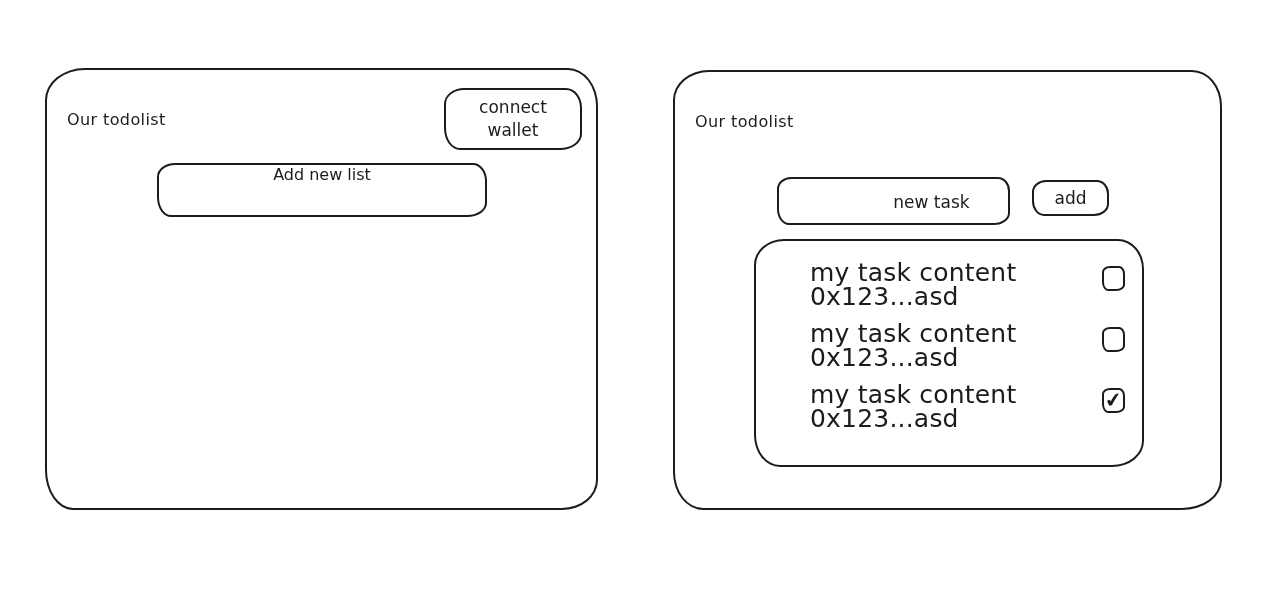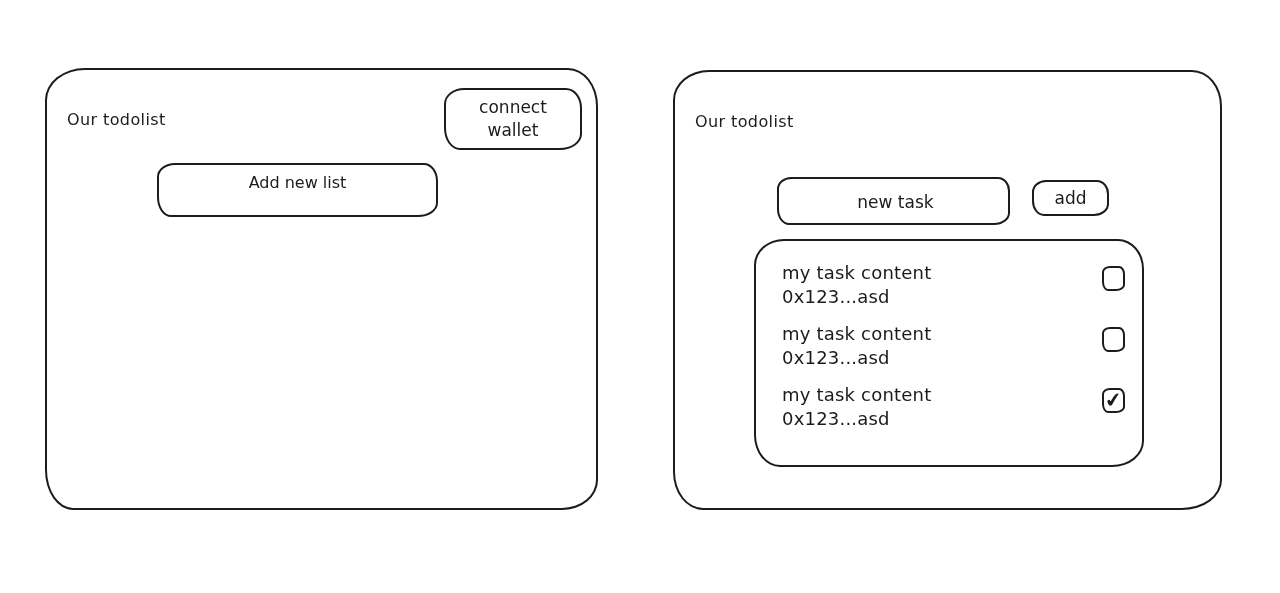--- a/index.html
+++ b/index.html
@@ -46,45 +46,46 @@
     cursor: pointer;
   }
   .connect-wallet-btn {
     left: 397px; top: 18px; width: 138px; height: 62px;
     border-radius: 20px 16px 22px 16px / 16px 20px 16px 22px;
     font-size: 17px;
     line-height: 1.35;
     padding: 0 28px;
   }
   .add-new-list-btn {
-    left: 110px; top: 93px; width: 281px; height: 54px;
+    left: 110px; top: 93px; width: 330px; height: 54px;
     border-radius: 18px 14px 20px 14px / 14px 18px 14px 20px;
     font-size: 16px;
     align-items: flex-start;
-    padding-top: 8px;
+    padding-top: 0;
   }
   .wallet-address-btn {
     left: 394px; top: 14px; width: 138px; height: 62px;
     border-radius: 18px 14px 20px 14px / 14px 18px 14px 20px;
     font-size: 18px;
     letter-spacing: 0.3px;
   }
   .new-task-wrap {
     left: 102px; top: 105px; width: 233px; height: 48px;
     border-radius: 14px 12px 16px 12px / 12px 14px 12px 16px;
   }
   .new-task-wrap input {
     width: 100%; height: 100%;
     border: none;
     outline: none;
     background: transparent;
     text-align: center;
     font-family: "DejaVu Sans", sans-serif;
     font-size: 17px;
     color: #1b1b1b;
+    margin-left: 36px;
   }
   .new-task-wrap input::placeholder {
     color: #1b1b1b;
     opacity: 1;
   }
   .add-btn {
     left: 357px; top: 108px; width: 77px; height: 36px;
     border-radius: 14px 12px 15px 12px / 12px 14px 12px 15px;
     font-size: 17px;
   }
@@ -93,23 +94,24 @@
     border-radius: 30px 26px 32px 26px / 26px 30px 26px 32px;
     padding: 20px 17px 0 26px;
   }
   .task-row {
     display: flex;
     justify-content: space-between;
     align-items: flex-start;
     margin-bottom: 13px;
   }
   .task-text {
-    font-size: 18px;
+    font-size: 25px;
     line-height: 24px;
     letter-spacing: 0.2px;
+    margin-left: 28px;
   }
   .checkbox {
     width: 23px;
     height: 25px;
     border: 2.5px solid #1c1c1c;
     border-radius: 8px 6px 9px 6px / 6px 8px 6px 9px;
     margin-top: 5px;
     box-sizing: border-box;
     display: flex;
     align-items: center;

